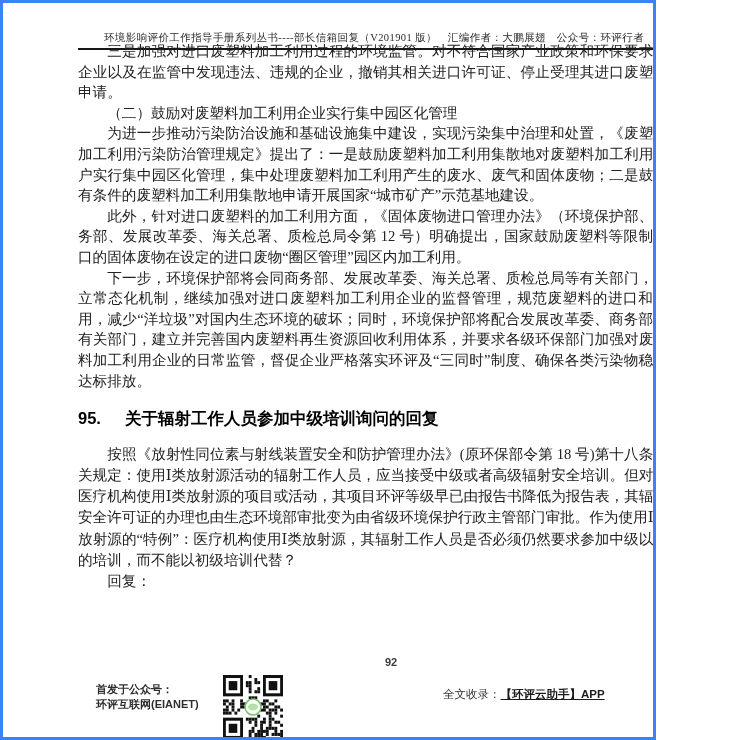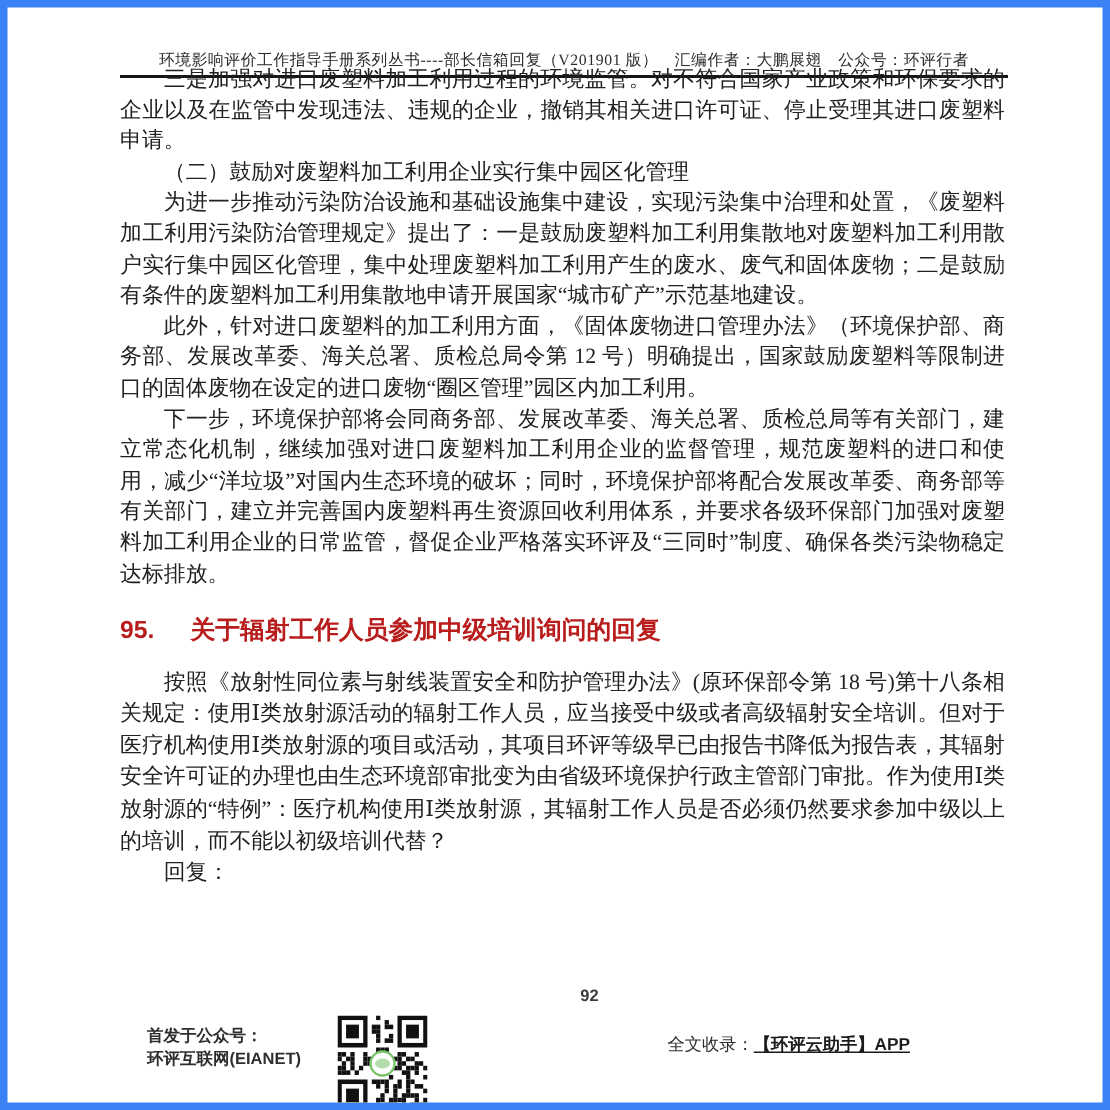--- a/index.html
+++ b/index.html
@@ -1,22 +1,22 @@
 <!DOCTYPE html>
 <html lang="zh"><head>
 <meta charset="utf-8">
 <style>
   html, body { margin: 0; padding: 0; background: #ffffff; }
   .page {
     position: relative;
-    width: 740px;
+    width: 656px;
     height: 740px;
     background: #ffffff;
     box-sizing: border-box;
-    border: 5px solid #3b82f6;
+    border: 3px solid #3b82f6;
     font-family: "Liberation Serif", "DejaVu Serif", serif;
     color: #212121;
     overflow: hidden;
   }
 
   
   .header-text {
     position: absolute;
     top: 28px; left: 75px; width: 592px;
     text-align: center;
@@ -39,21 +39,21 @@
     line-height: 20.6px;
     text-align: justify;
     text-justify: inter-ideograph;
   }
   .doc-body p { margin: 0; text-indent: 2em; }
 
   .section-heading {
     margin: 17px 0 14px 0;
     font-size: 16.5px;
     font-weight: bold;
-    color: #b91c1c;
+    color: #000000;
     text-indent: 0;
     white-space: nowrap;
   }
   .sec-num {
     font-family: "Liberation Sans", "DejaVu Sans", sans-serif;
     margin-right: 24px;
   }
   .letter-block { line-height: 21.2px; }
 
   

